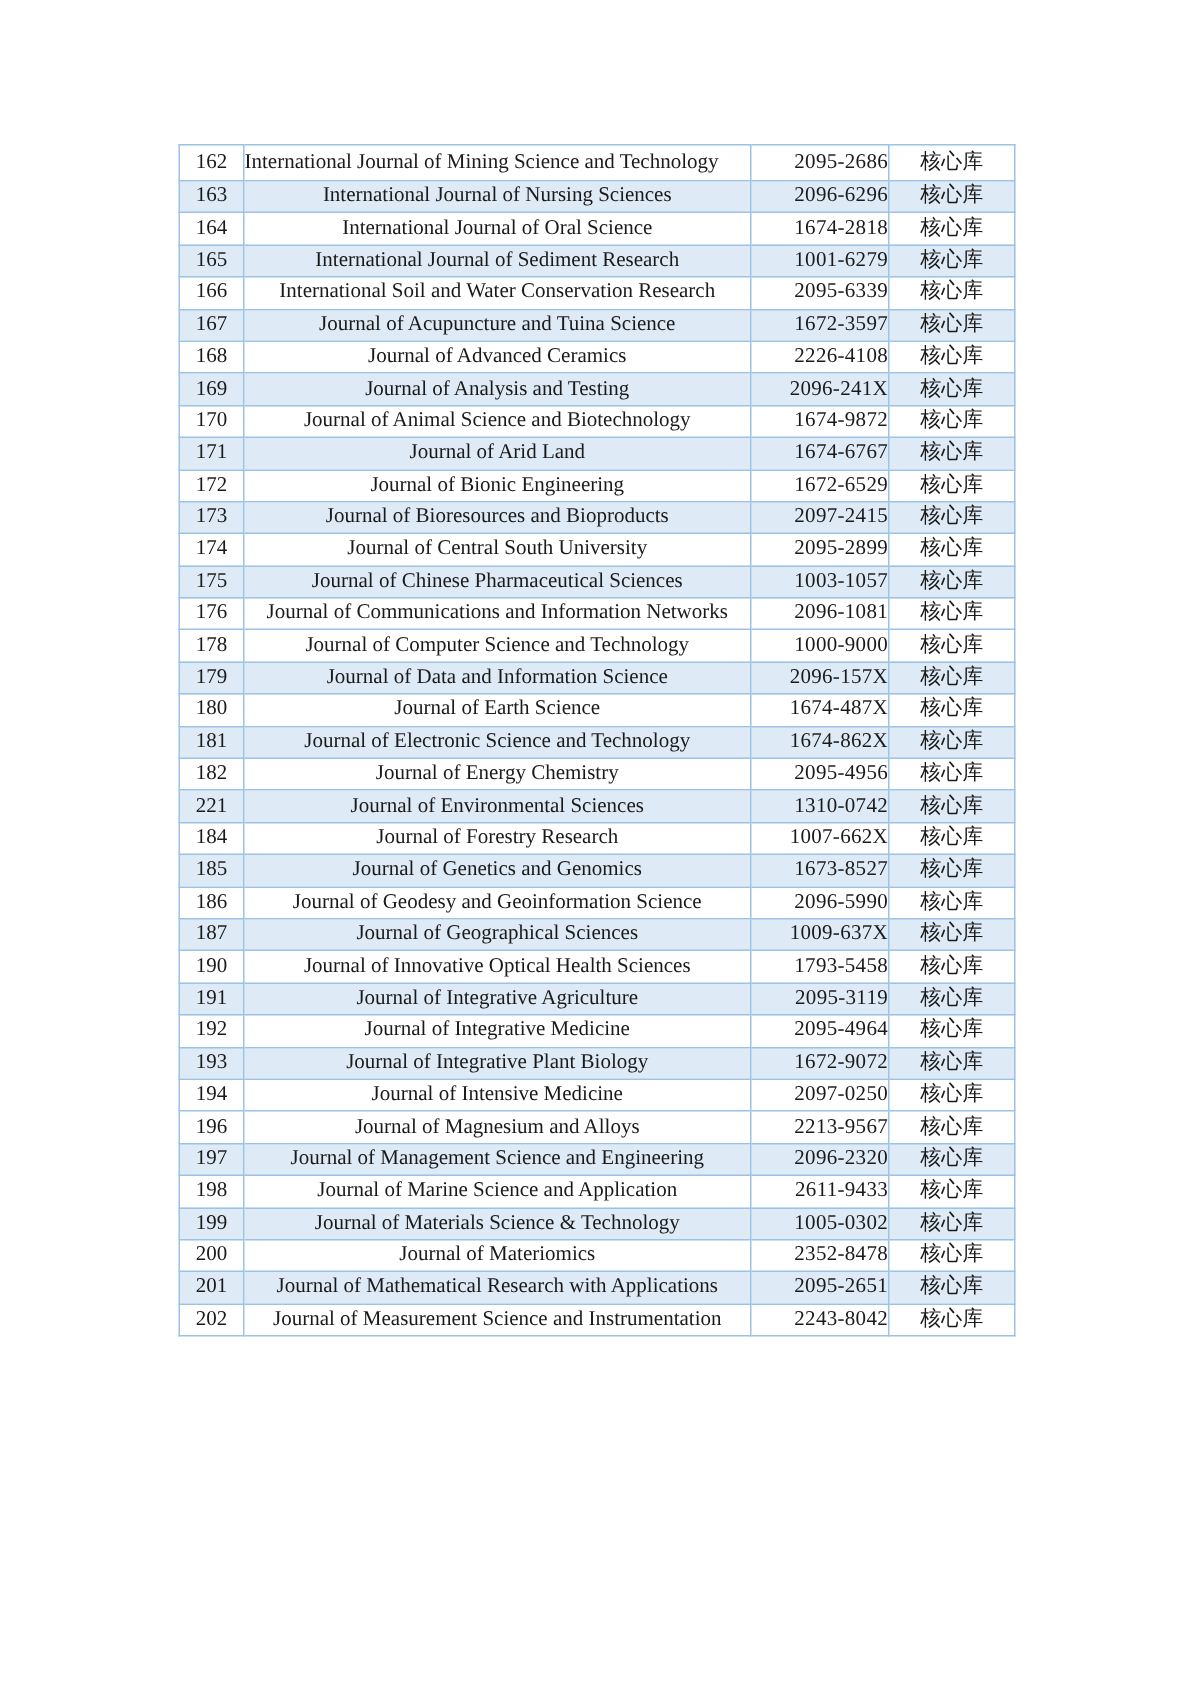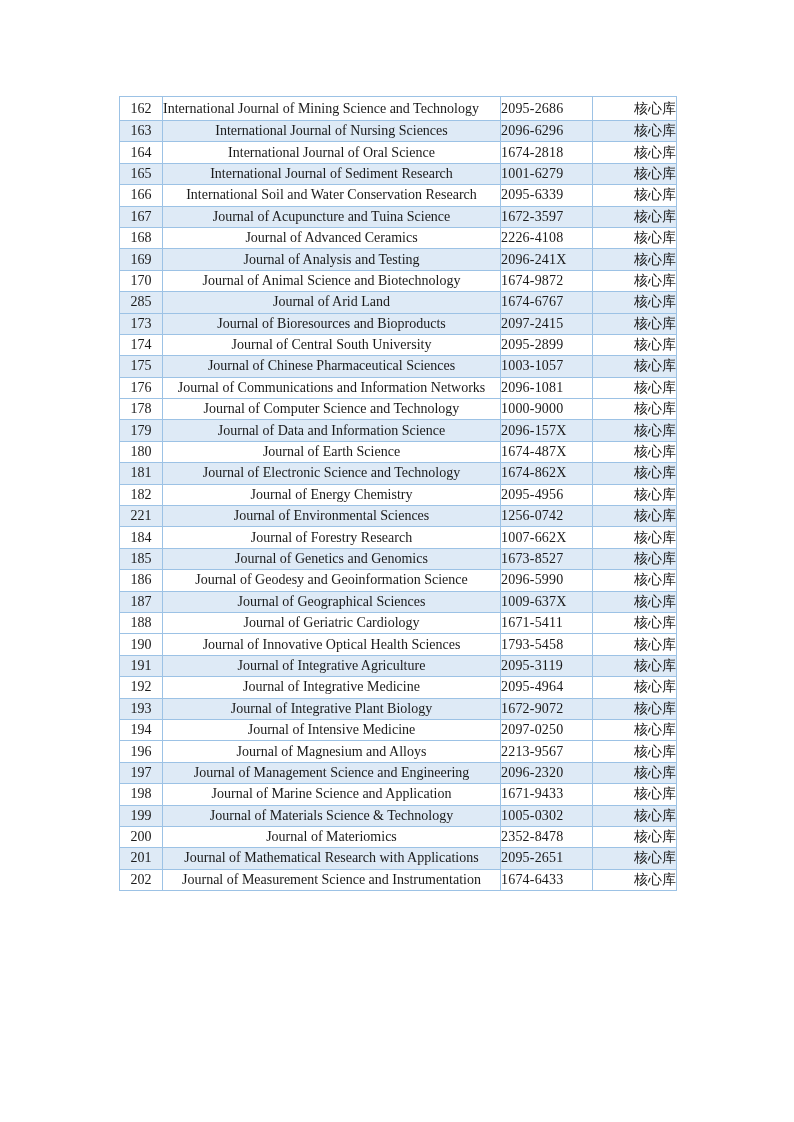--- a/index.html
+++ b/index.html
@@ -45,22 +45,22 @@
     white-space: nowrap;
     overflow: hidden;
   }
   tr.wrap td.cell-name {
     white-space: normal;
     text-align: justify;
     line-height: 21px;
     padding-top: 1px;
     padding-bottom: 1px;
   }
-  td.cell-issn  { text-align: left; letter-spacing: 0.2px; }
-  td.cell-tag   { text-align: right; }
+  td.cell-issn  { text-align: right; letter-spacing: 0.2px; }
+  td.cell-tag   { text-align: center; }
   tr.band td    { background: var(--band-color); }
 </style>
 </head>
 <body>
 
 <div class="sheet">
   <table class="journal-table">
     <colgroup>
       <col style="width:43px">
       <col style="width:338px">
@@ -116,23 +116,29 @@
     <td class="cell-issn">2096-241X</td>
     <td class="cell-tag">核心库</td>
   </tr>
         <tr>
     <td class="cell-num">170</td>
     <td class="cell-name">Journal of Animal Science and Biotechnology</td>
     <td class="cell-issn">1674-9872</td>
     <td class="cell-tag">核心库</td>
   </tr>
         <tr class="band">
-    <td class="cell-num">285</td>
+    <td class="cell-num">171</td>
     <td class="cell-name">Journal of Arid Land</td>
     <td class="cell-issn">1674-6767</td>
+    <td class="cell-tag">核心库</td>
+  </tr>
+        <tr>
+    <td class="cell-num">172</td>
+    <td class="cell-name">Journal of Bionic Engineering</td>
+    <td class="cell-issn">1672-6529</td>
     <td class="cell-tag">核心库</td>
   </tr>
         <tr class="band">
     <td class="cell-num">173</td>
     <td class="cell-name">Journal of Bioresources and Bioproducts</td>
     <td class="cell-issn">2097-2415</td>
     <td class="cell-tag">核心库</td>
   </tr>
         <tr>
     <td class="cell-num">174</td>
@@ -178,21 +184,21 @@
   </tr>
         <tr>
     <td class="cell-num">182</td>
     <td class="cell-name">Journal of Energy Chemistry</td>
     <td class="cell-issn">2095-4956</td>
     <td class="cell-tag">核心库</td>
   </tr>
         <tr class="band">
     <td class="cell-num">221</td>
     <td class="cell-name">Journal of Environmental Sciences</td>
-    <td class="cell-issn">1256-0742</td>
+    <td class="cell-issn">1310-0742</td>
     <td class="cell-tag">核心库</td>
   </tr>
         <tr>
     <td class="cell-num">184</td>
     <td class="cell-name">Journal of Forestry Research</td>
     <td class="cell-issn">1007-662X</td>
     <td class="cell-tag">核心库</td>
   </tr>
         <tr class="band">
     <td class="cell-num">185</td>
@@ -206,26 +212,20 @@
     <td class="cell-issn">2096-5990</td>
     <td class="cell-tag">核心库</td>
   </tr>
         <tr class="band">
     <td class="cell-num">187</td>
     <td class="cell-name">Journal of Geographical Sciences</td>
     <td class="cell-issn">1009-637X</td>
     <td class="cell-tag">核心库</td>
   </tr>
         <tr>
-    <td class="cell-num">188</td>
-    <td class="cell-name">Journal of Geriatric Cardiology</td>
-    <td class="cell-issn">1671-5411</td>
-    <td class="cell-tag">核心库</td>
-  </tr>
-        <tr>
     <td class="cell-num">190</td>
     <td class="cell-name">Journal of Innovative Optical Health Sciences</td>
     <td class="cell-issn">1793-5458</td>
     <td class="cell-tag">核心库</td>
   </tr>
         <tr class="band">
     <td class="cell-num">191</td>
     <td class="cell-name">Journal of Integrative Agriculture</td>
     <td class="cell-issn">2095-3119</td>
     <td class="cell-tag">核心库</td>
@@ -256,21 +256,21 @@
   </tr>
         <tr class="band">
     <td class="cell-num">197</td>
     <td class="cell-name">Journal of Management Science and Engineering</td>
     <td class="cell-issn">2096-2320</td>
     <td class="cell-tag">核心库</td>
   </tr>
         <tr>
     <td class="cell-num">198</td>
     <td class="cell-name">Journal of Marine Science and Application</td>
-    <td class="cell-issn">1671-9433</td>
+    <td class="cell-issn">2611-9433</td>
     <td class="cell-tag">核心库</td>
   </tr>
         <tr class="band">
     <td class="cell-num">199</td>
     <td class="cell-name">Journal of Materials Science &amp; Technology</td>
     <td class="cell-issn">1005-0302</td>
     <td class="cell-tag">核心库</td>
   </tr>
         <tr>
     <td class="cell-num">200</td>
@@ -280,18 +280,18 @@
   </tr>
         <tr class="band">
     <td class="cell-num">201</td>
     <td class="cell-name">Journal of Mathematical Research with Applications</td>
     <td class="cell-issn">2095-2651</td>
     <td class="cell-tag">核心库</td>
   </tr>
         <tr>
     <td class="cell-num">202</td>
     <td class="cell-name">Journal of Measurement Science and Instrumentation</td>
-    <td class="cell-issn">1674-6433</td>
+    <td class="cell-issn">2243-8042</td>
     <td class="cell-tag">核心库</td>
   </tr>
       </tbody>
   </table>
 </div>
 
 </body></html>

